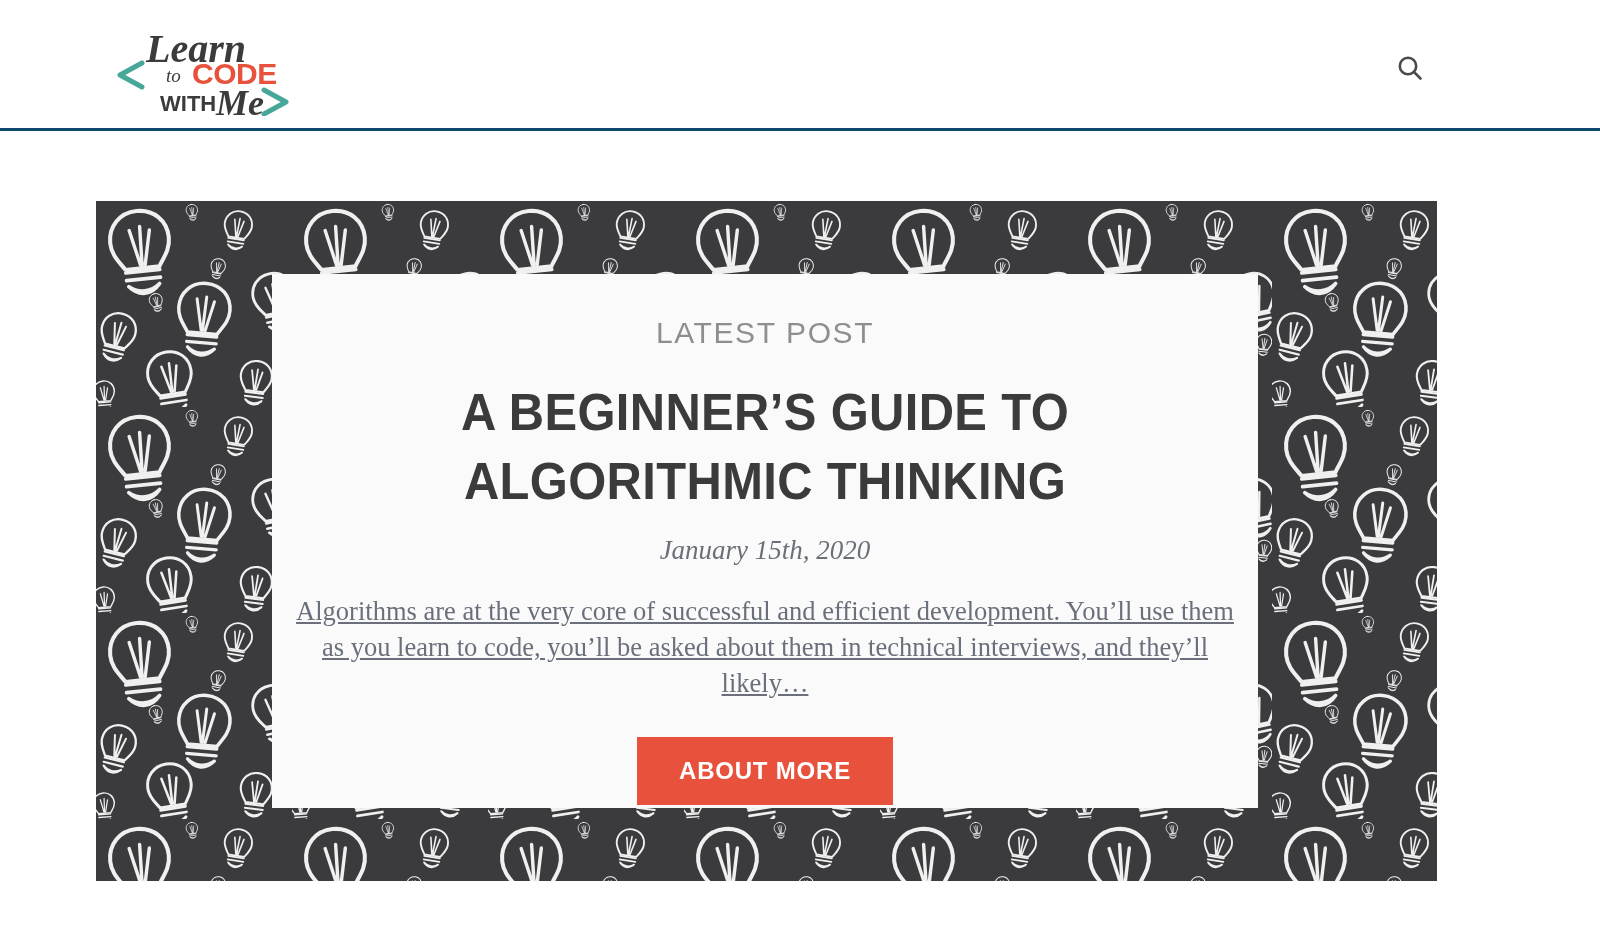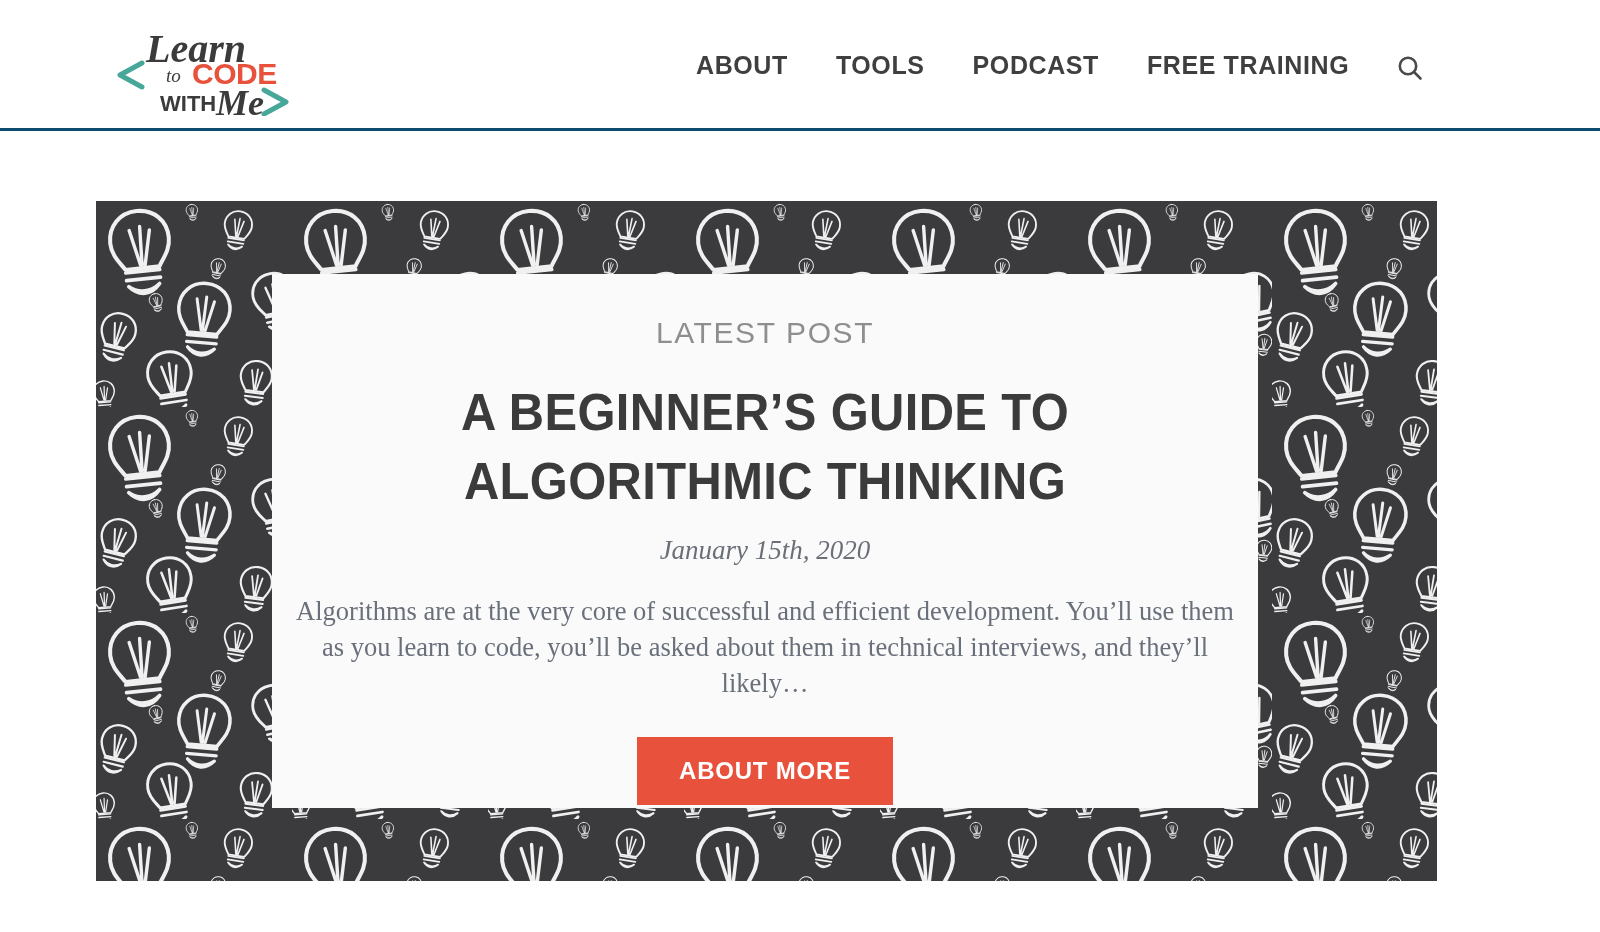--- a/index.html
+++ b/index.html
@@ -137,20 +137,21 @@
   }
 
   .post-excerpt {
     margin: 29px 0 0 0;
     width: 960px;
     text-align: center;
     color: #6a707b;
     font-family: "Liberation Serif", serif;
     font-size: 26.5px;
     line-height: 1.36;
+    text-decoration: underline;
   }
 
   .read-more {
     margin-top: 36px;
     display: inline-block;
     background: #e8513c;
     color: #ffffff;
     font-family: "Liberation Sans", sans-serif;
     font-size: 24px;
     font-weight: bold;
@@ -179,26 +180,20 @@
       <text x="58" y="66" font-family="Liberation Serif, serif" font-style="italic" font-size="19" fill="#3b3b3b">to</text>
 
       <text x="84" y="68" font-family="Liberation Sans, sans-serif" font-weight="bold" font-size="30" fill="#e8513c" letter-spacing="-0.5">CODE</text>
 
       <text x="52" y="95" font-family="Liberation Sans, sans-serif" font-weight="bold" font-size="22" fill="#3b3b3b">WITH</text>
 
       <text x="108" y="99" font-family="Liberation Serif, serif" font-style="italic" font-weight="bold" font-size="36" fill="#3b3b3b">Me</text>
     </svg>
   </a>
 
-  <nav class="main-nav">
-    <a href="#" class="nav-link">ABOUT</a>
-    <a href="#" class="nav-link">TOOLS</a>
-    <a href="#" class="nav-link">PODCAST</a>
-    <a href="#" class="nav-link">FREE TRAINING</a>
-  </nav>
 
   <button class="search-btn" aria-label="Search">
     <svg width="28" height="28" viewBox="0 0 28 28">
       <circle cx="12" cy="12" r="8.2" fill="none" stroke="#4a4a4a" stroke-width="2.6"></circle>
       <line x1="18" y1="18" x2="24.5" y2="24.5" stroke="#4a4a4a" stroke-width="2.6" stroke-linecap="round"></line>
     </svg>
   </button>
 </header>
 
 <section class="hero">

